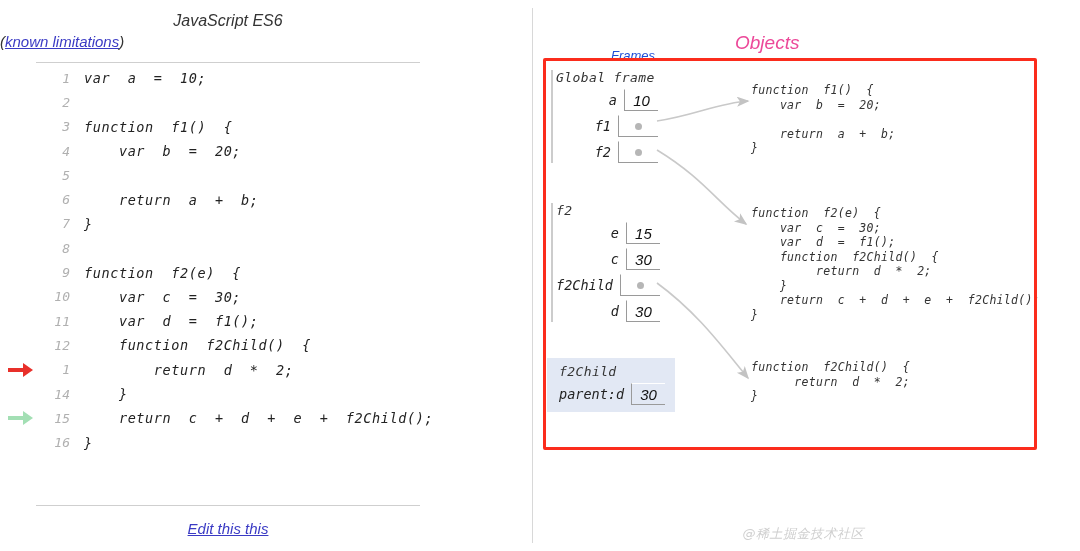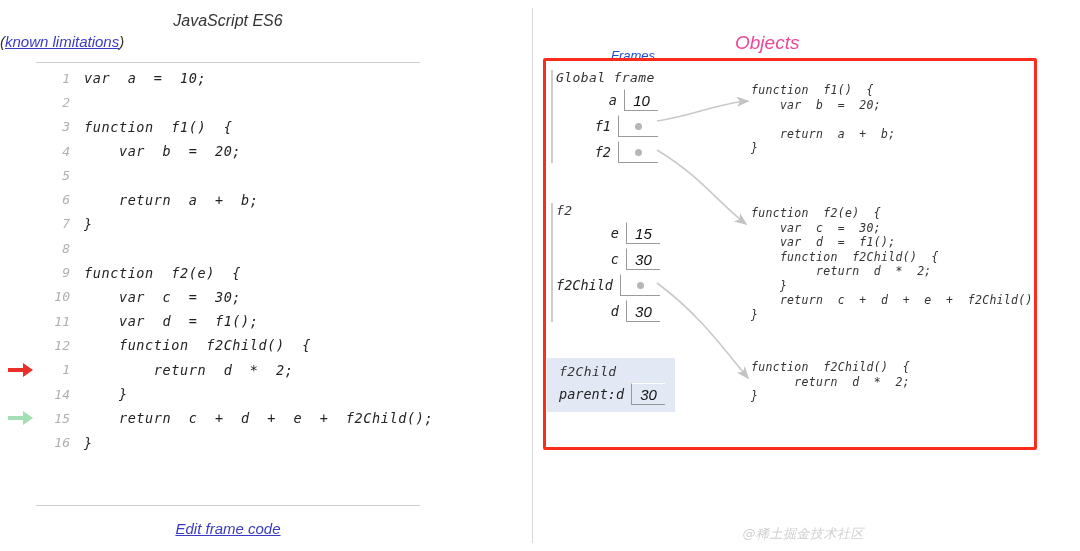--- a/index.html
+++ b/index.html
@@ -189,21 +189,21 @@
         <div class="code-row"><span class="lineno">11</span><span class="codetext">    var  d  =  f1();</span></div>
         <div class="code-row"><span class="lineno">12</span><span class="codetext">    function  f2Child()  {</span></div>
         <div class="code-row"><span class="arrow-cell"><span class="arr-shaft" style="background: rgb(232, 48, 42);"></span><span class="arr-head" style="border-left: 10px solid rgb(232, 48, 42);"></span></span><span class="lineno">1</span><span class="codetext">        return  d  *  2;</span></div>
         <div class="code-row"><span class="lineno">14</span><span class="codetext">    }</span></div>
         <div class="code-row"><span class="arrow-cell"><span class="arr-shaft" style="background: rgb(163, 223, 180);"></span><span class="arr-head" style="border-left: 10px solid rgb(163, 223, 180);"></span></span><span class="lineno">15</span><span class="codetext">    return  c  +  d  +  e  +  f2Child();</span></div>
         <div class="code-row"><span class="lineno">16</span><span class="codetext">}</span></div>
       </div>
 
     <div class="hrule" id="rule-bot"></div>
 
-    <div id="edit-code-link">Edit frame code</div>
+    <div id="edit-code-link">Edit this this</div>
   </div>
 
   <div id="vdivider"></div>
 
   <div id="viz-panel">
 
     <div id="frames-header">Frames</div>
     <div id="objects-header">Objects</div>
 
     <div id="viz-inner">

